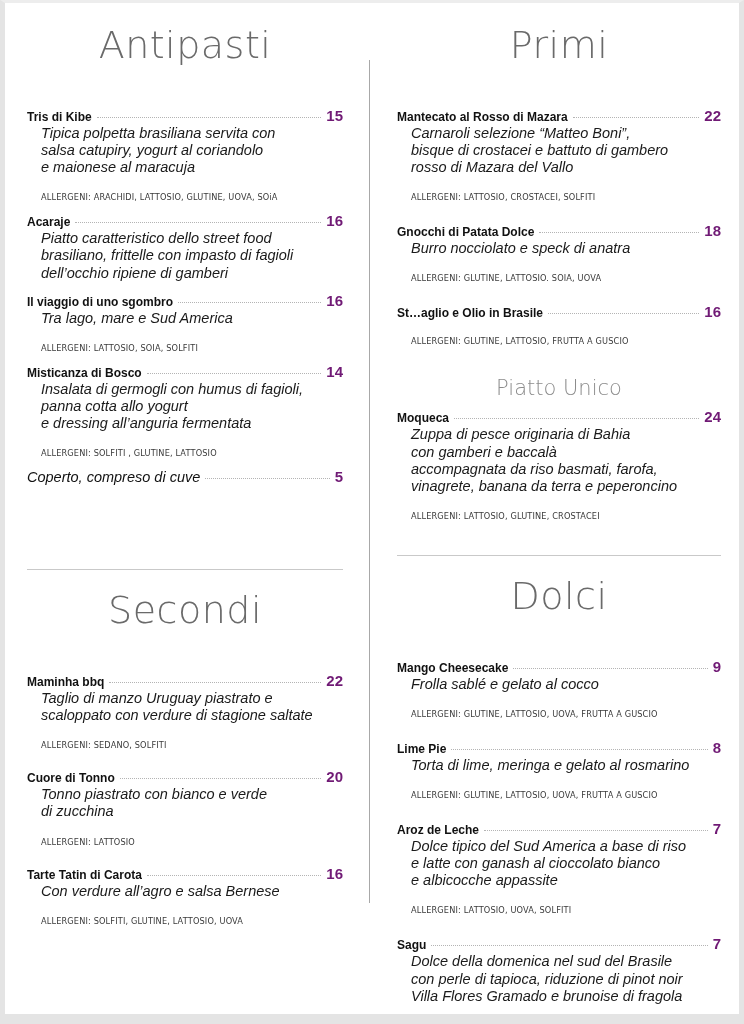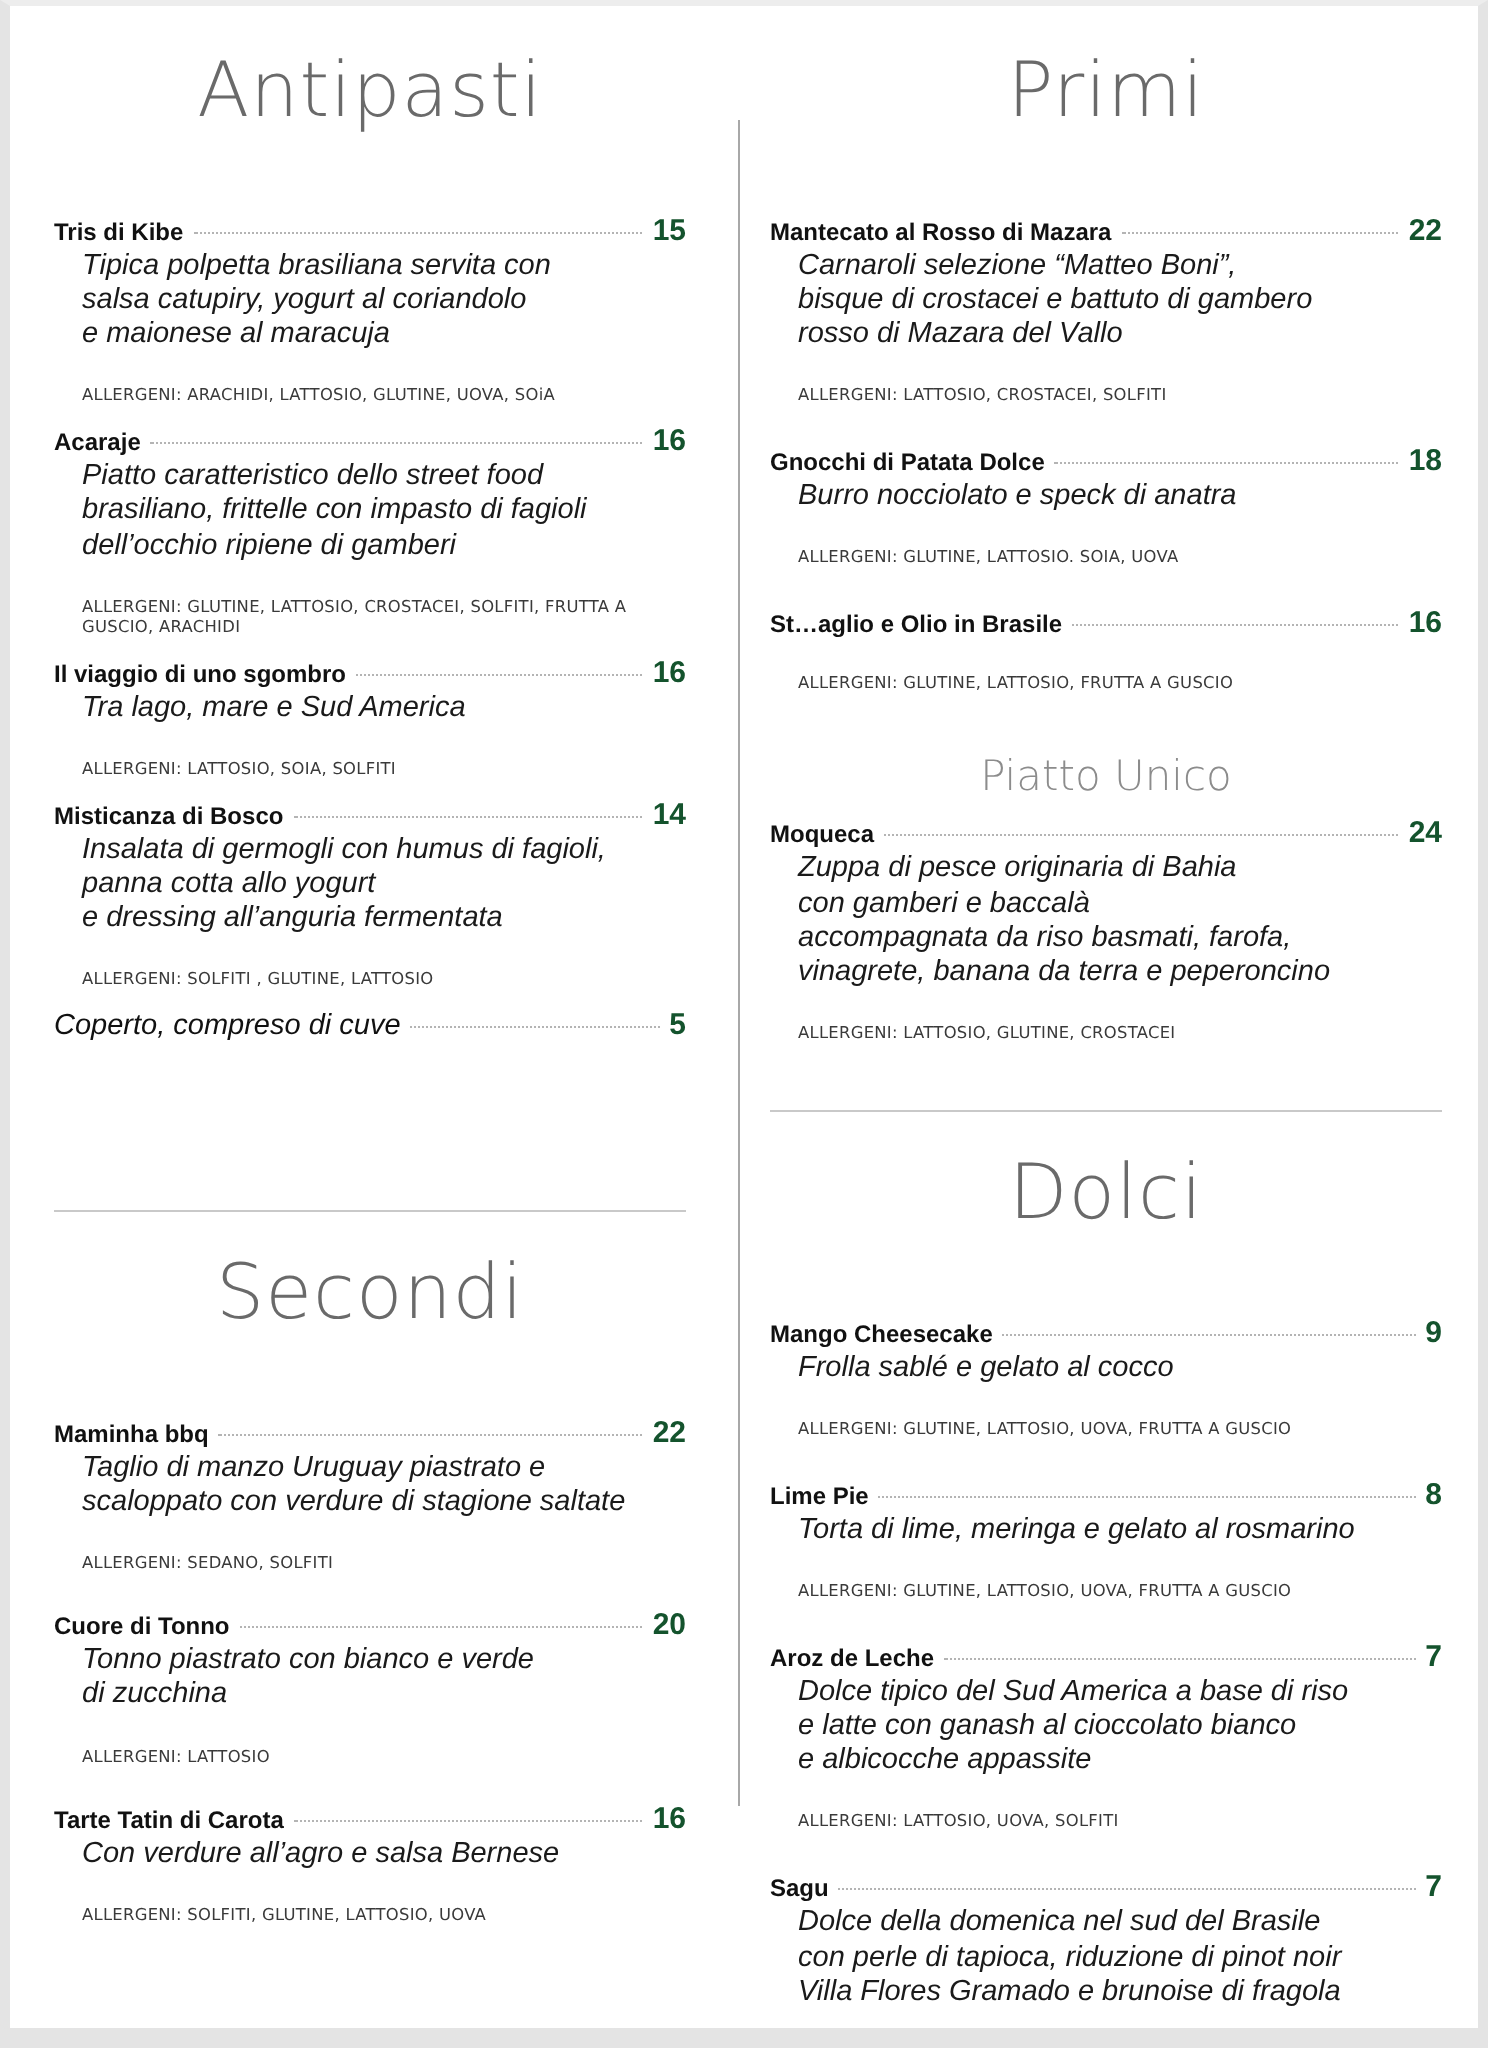--- a/index.html
+++ b/index.html
@@ -19,21 +19,21 @@
     border-left: 5px solid #e4e4e4;
     border-right: 5px solid #e4e4e4;
     border-top: 3px solid #ededed;
     border-bottom: 10px solid #e4e4e4;
     overflow: hidden;
   }
 
   .menu-grid {
     display: grid;
     grid-template-columns: 352px 1fr;
-    column-gap: 0;
+    column-gap: 12px;
     position: relative;
     height: 100%;
   }
 
   
   .col-divider {
     position: absolute;
     left: 364px;
     top: 57px;
     width: 1px;
@@ -95,21 +95,21 @@
     position: relative;
     height: 1px;
     bottom: 3px;
     border-bottom: 1.5px dotted #b4b4b4;
     min-width: 8px;
   }
 
   .item-price {
     font-size: 15px;
     font-weight: bold;
-    color: #14532d;
+    color: #701a75;
     flex: 0 0 auto;
     text-align: right;
   }
 
   .item-desc {
     font-size: 14.5px;
     font-style: italic;
     color: #1a1a1a;
     line-height: 1.18;
     padding-left: 14px;
@@ -173,21 +173,20 @@
 
         <div class="item">
           <div class="item-head">
             <span class="item-name">Acaraje</span>
             <span class="leader"></span>
             <span class="item-price">16</span>
           </div>
           <div class="item-desc">Piatto caratteristico dello street food
 brasiliano, frittelle con impasto di fagioli
 dell’occhio ripiene di gamberi</div>
-          <div class="item-allergens">ALLERGENI: GLUTINE, LATTOSIO, CROSTACEI, SOLFITI, FRUTTA A GUSCIO, ARACHIDI</div>
         </div>
 
         <div class="item">
           <div class="item-head">
             <span class="item-name">Il viaggio di uno sgombro</span>
             <span class="leader"></span>
             <span class="item-price">16</span>
           </div>
           <div class="item-desc">Tra lago, mare e Sud America</div>
           <div class="item-allergens">ALLERGENI: LATTOSIO, SOIA, SOLFITI</div>

